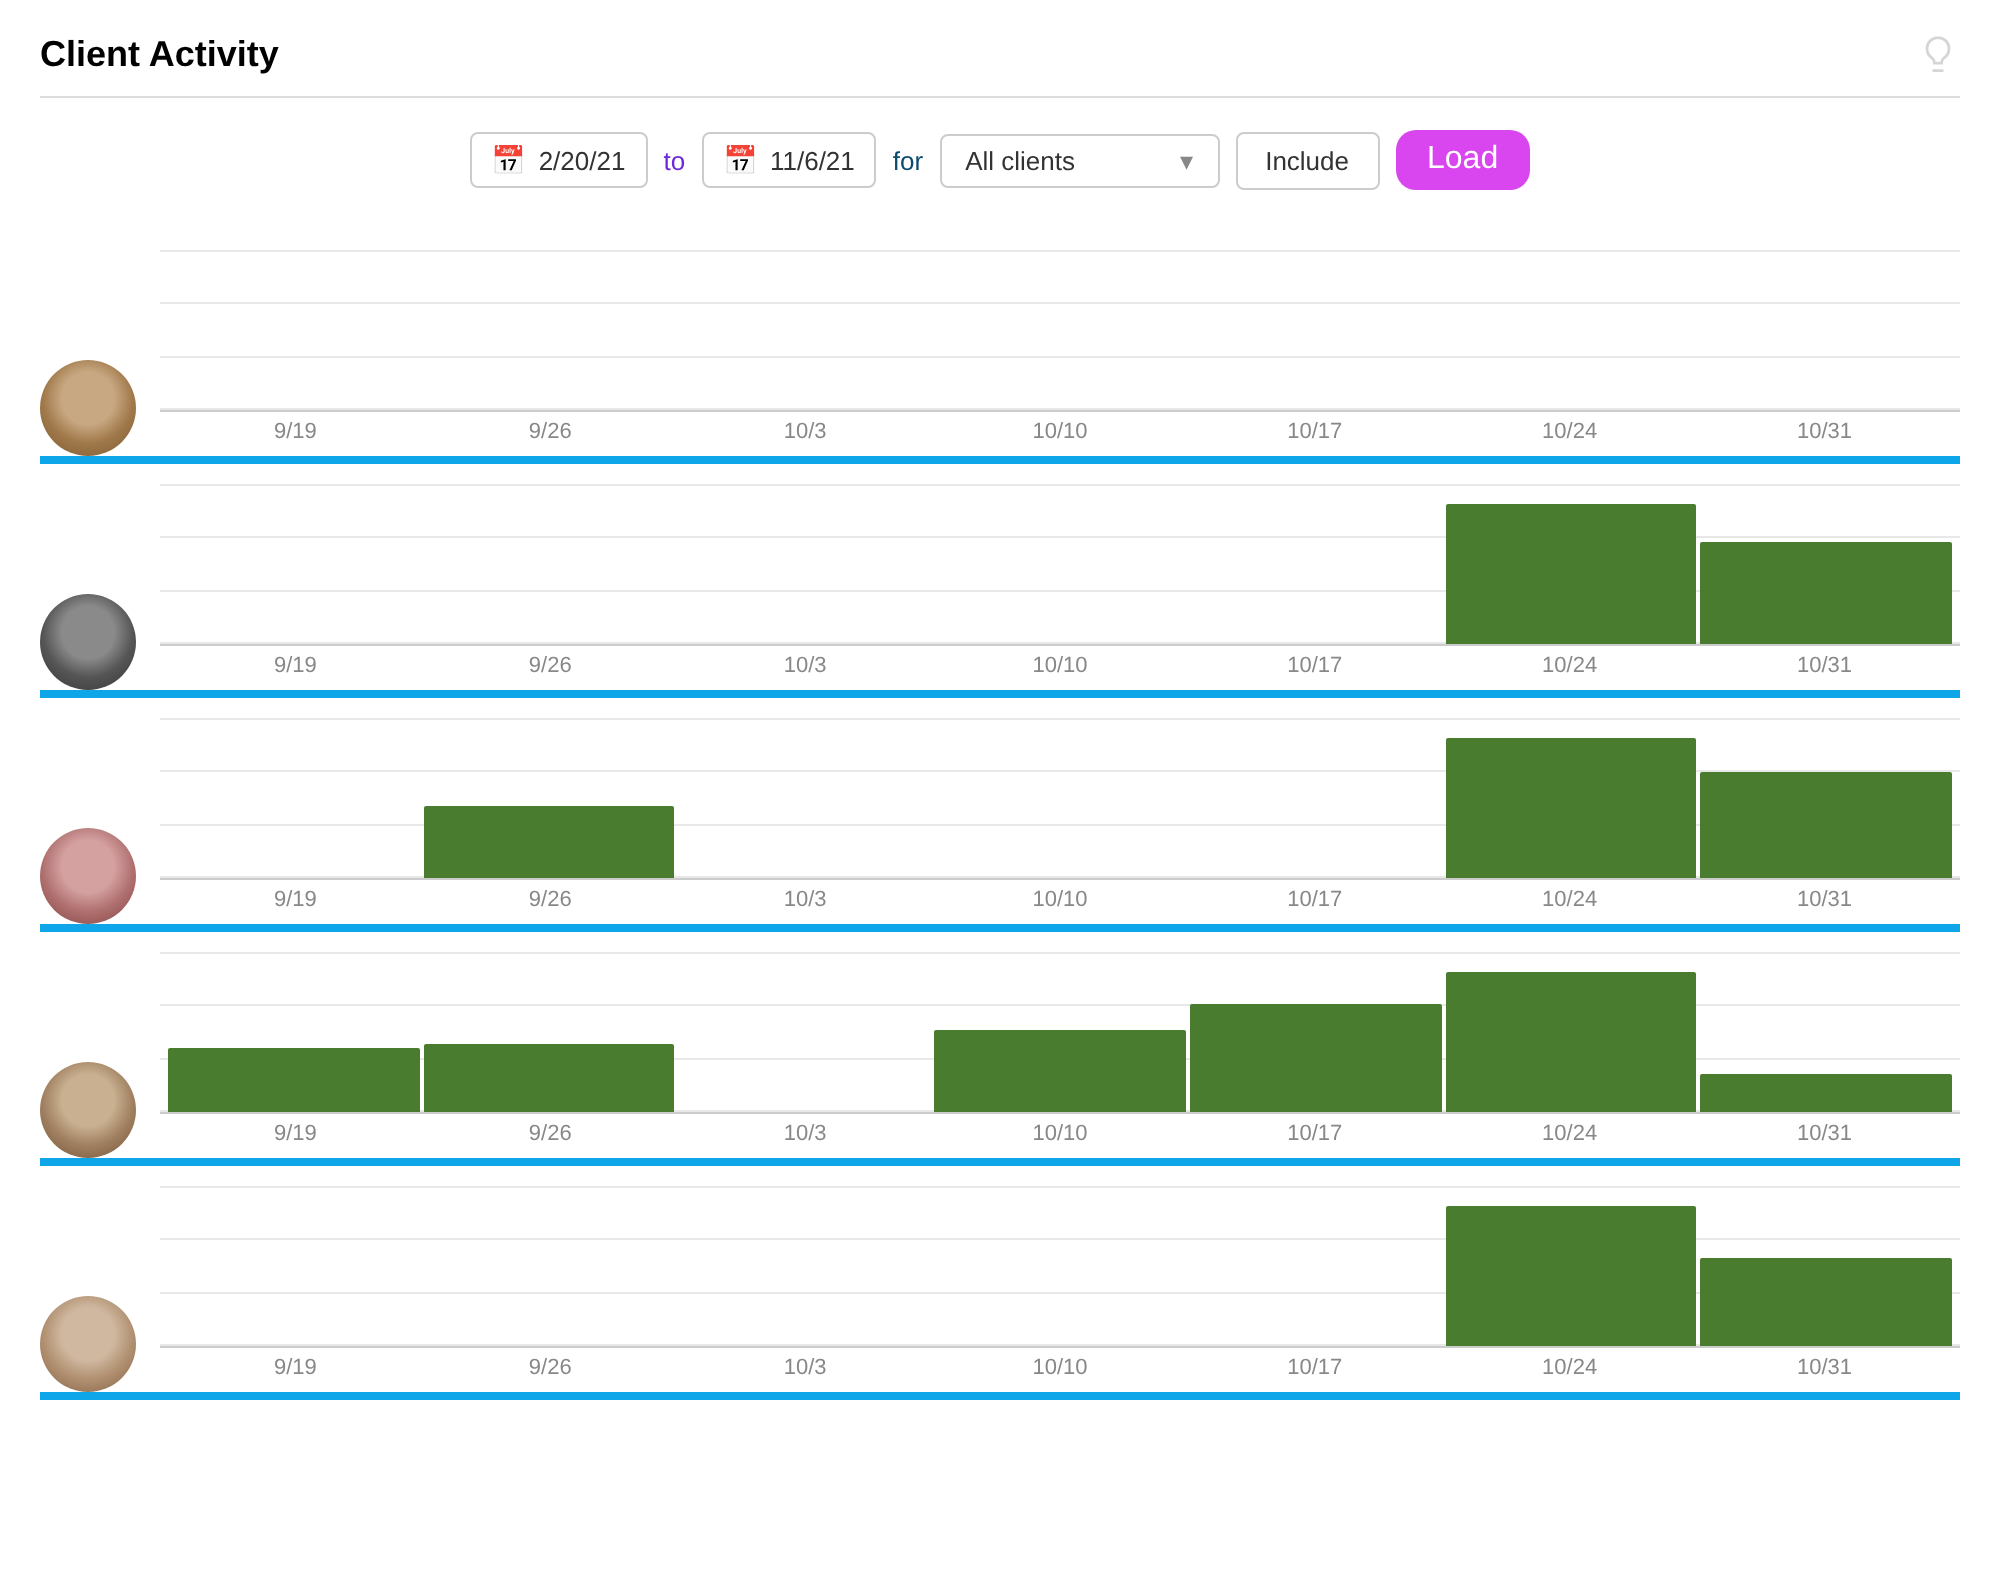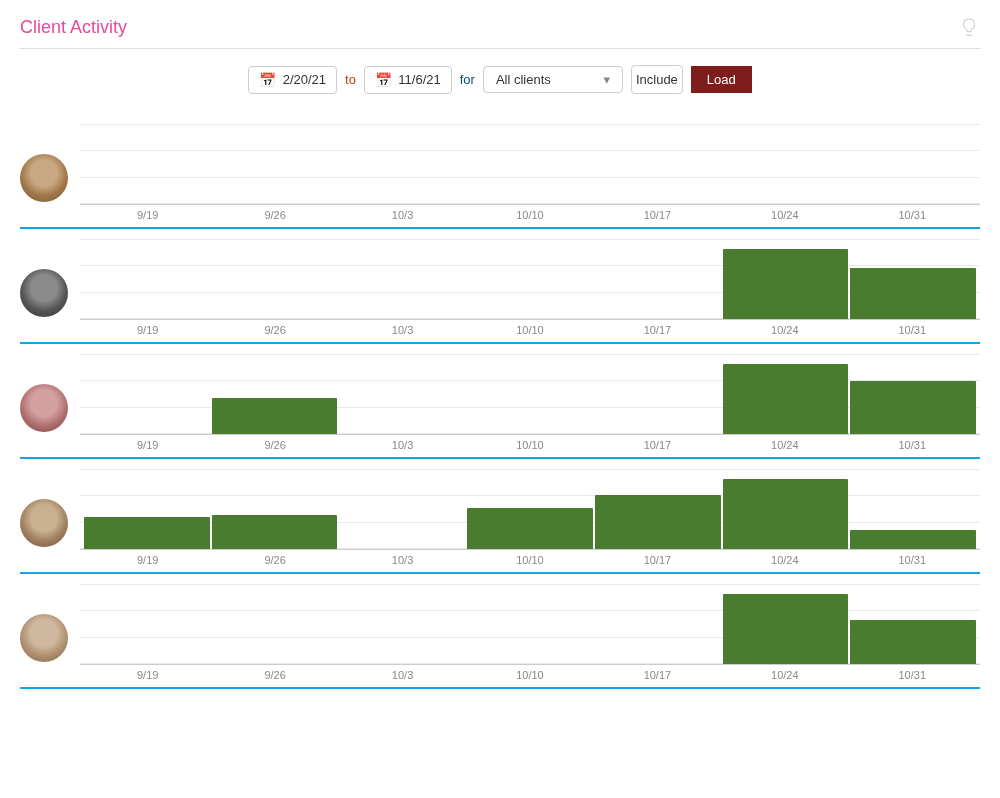--- a/index.html
+++ b/index.html
@@ -18,22 +18,22 @@
     .page-header {
       display: flex;
       align-items: center;
       justify-content: space-between;
       padding-bottom: 10px;
       border-bottom: 1px solid #ddd;
       margin-bottom: 16px;
     }
     .page-title {
       font-size: 18px;
-      font-weight: 400;
-      color: #ec4899;
+      font-weight: 700;
+      color: #000000;
     }
     .lightbulb-icon {
       width: 22px;
       height: 22px;
       opacity: 0.4;
     }
     .toolbar {
       display: flex;
       align-items: center;
       justify-content: center;
@@ -51,21 +51,21 @@
       color: #333;
       background: #fff;
       cursor: pointer;
     }
     .date-icon {
       color: #666;
       font-size: 14px;
     }
     .to-label {
       font-size: 13px;
-      color: #c2410c;
+      color: #6d28d9;
     }
     .for-label {
       font-size: 13px;
       color: #0c4a6e;
     }
     .client-select {
       display: flex;
       align-items: center;
       gap: 6px;
       border: 1px solid #ccc;
@@ -73,45 +73,45 @@
       padding: 5px 12px;
       font-size: 13px;
       color: #333;
       background: #fff;
       cursor: pointer;
       min-width: 140px;
     }
     .include-btn {
       border: 1px solid #ccc;
       border-radius: 4px;
-      padding: 6px 4px;
+      padding: 6px 14px;
       font-size: 13px;
       background: #fff;
       cursor: pointer;
       color: #333;
     }
     .load-btn {
       border: none;
-      border-radius: 0;
+      border-radius: 10px;
       padding: 6px 16px;
-      font-size: 13px;
-      background: #7f1d1d;
+      font-size: 16px;
+      background: #d946ef;
       color: #fff;
       cursor: pointer;
       font-weight: 500;
     }
     .charts-container {
       display: flex;
       flex-direction: column;
       gap: 0;
     }
     .client-row {
       display: flex;
-      align-items: center;
-      border-bottom: 2px solid #0ea5e9;
+      align-items: flex-end;
+      border-bottom: 4px solid #0ea5e9;
       padding: 10px 0 0 0;
     }
     .avatar {
       width: 48px;
       height: 48px;
       border-radius: 50%;
       overflow: hidden;
       flex-shrink: 0;
       margin-right: 12px;
       margin-top: 4px;

